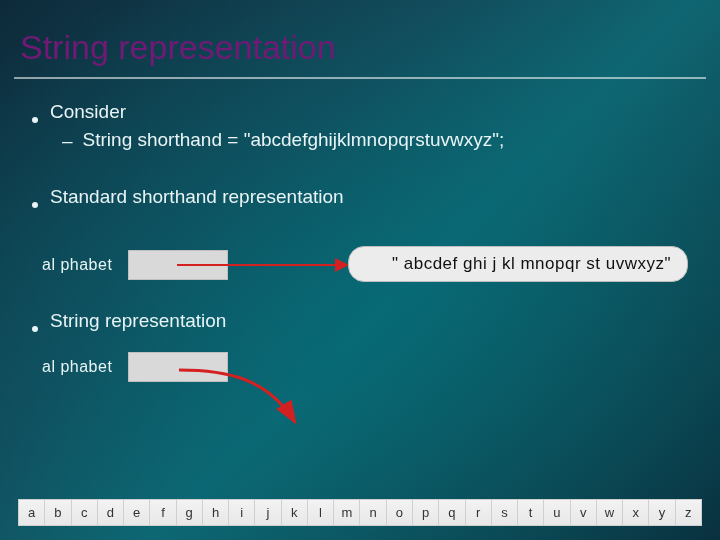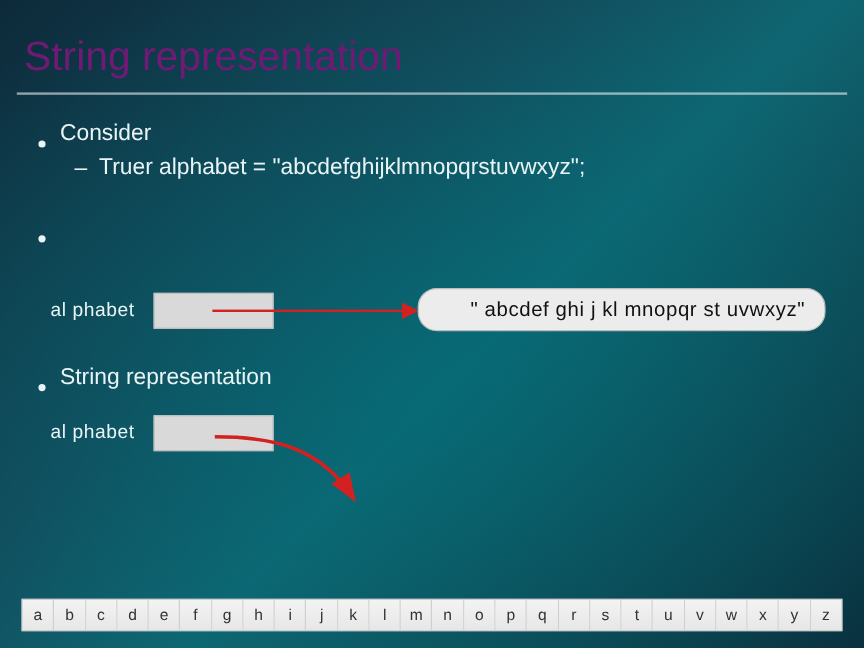--- a/index.html
+++ b/index.html
@@ -74,27 +74,28 @@
 <div class="rule"></div>
 
 <div class="content">
 
   <div class="bullet-row">
     <span class="bullet-dot"></span>
     <span>Consider</span>
   </div>
   <div class="sub-row">
     <span class="dash">–</span>
-    <span>Truer alphabet = "abcdefghijklmnopqrstuvwxyz";</span>
+    <span>String shorthand = "abcdefghijklmnopqrstuvwxyz";</span>
   </div>
 
   <div class="section-gap"></div>
 
   <div class="bullet-row">
     <span class="bullet-dot"></span>
+    <span>Standard shorthand representation</span>
   </div>
 
   <div class="diagram">
     <div class="alpha-label">al phabet</div>
     <div class="varbox"></div>
     <div class="arrow"></div>
     <div class="value-pill">" abcdef ghi j kl mnopqr st uvwxyz"</div>
   </div>
 
   <div class="bullet-row">

